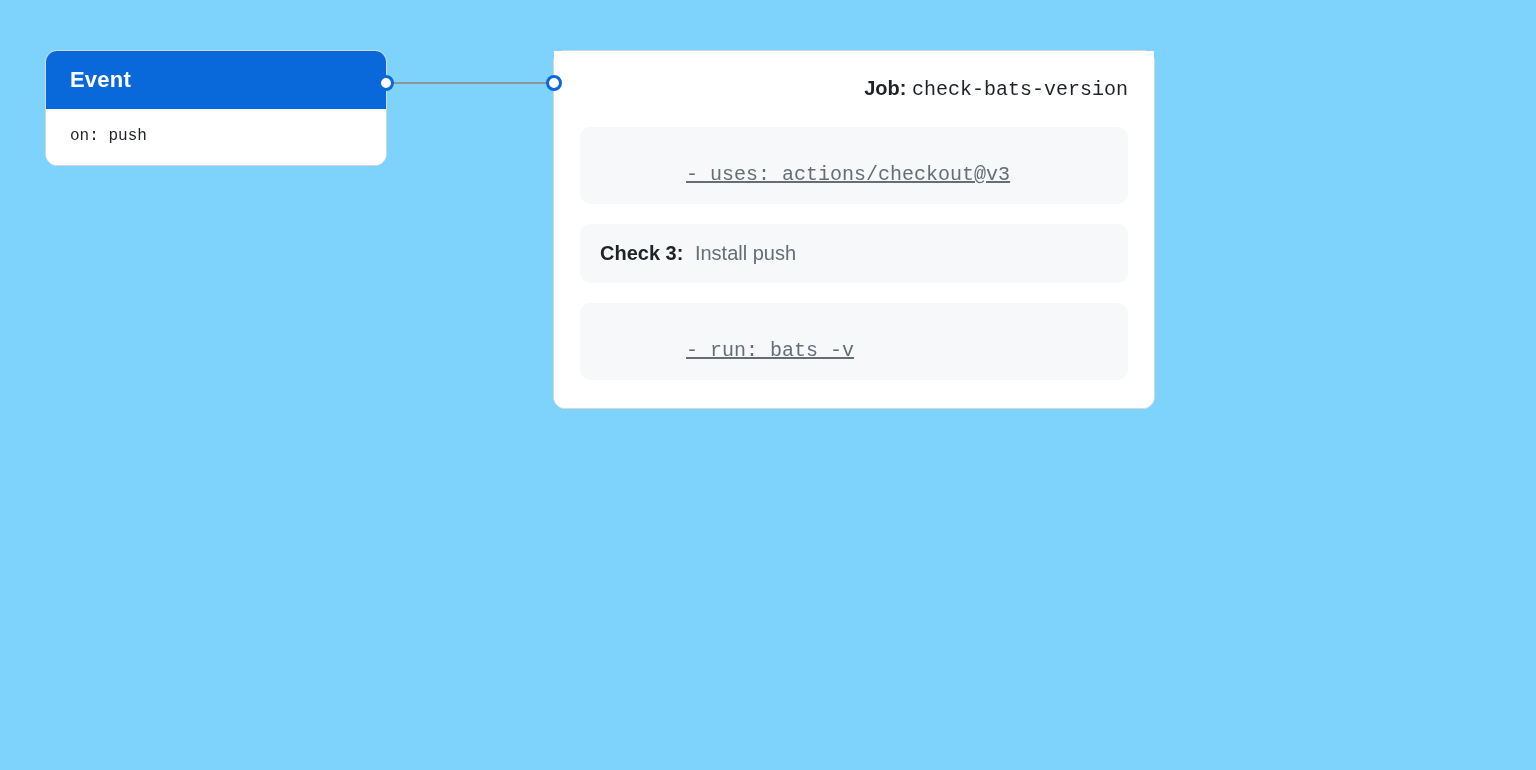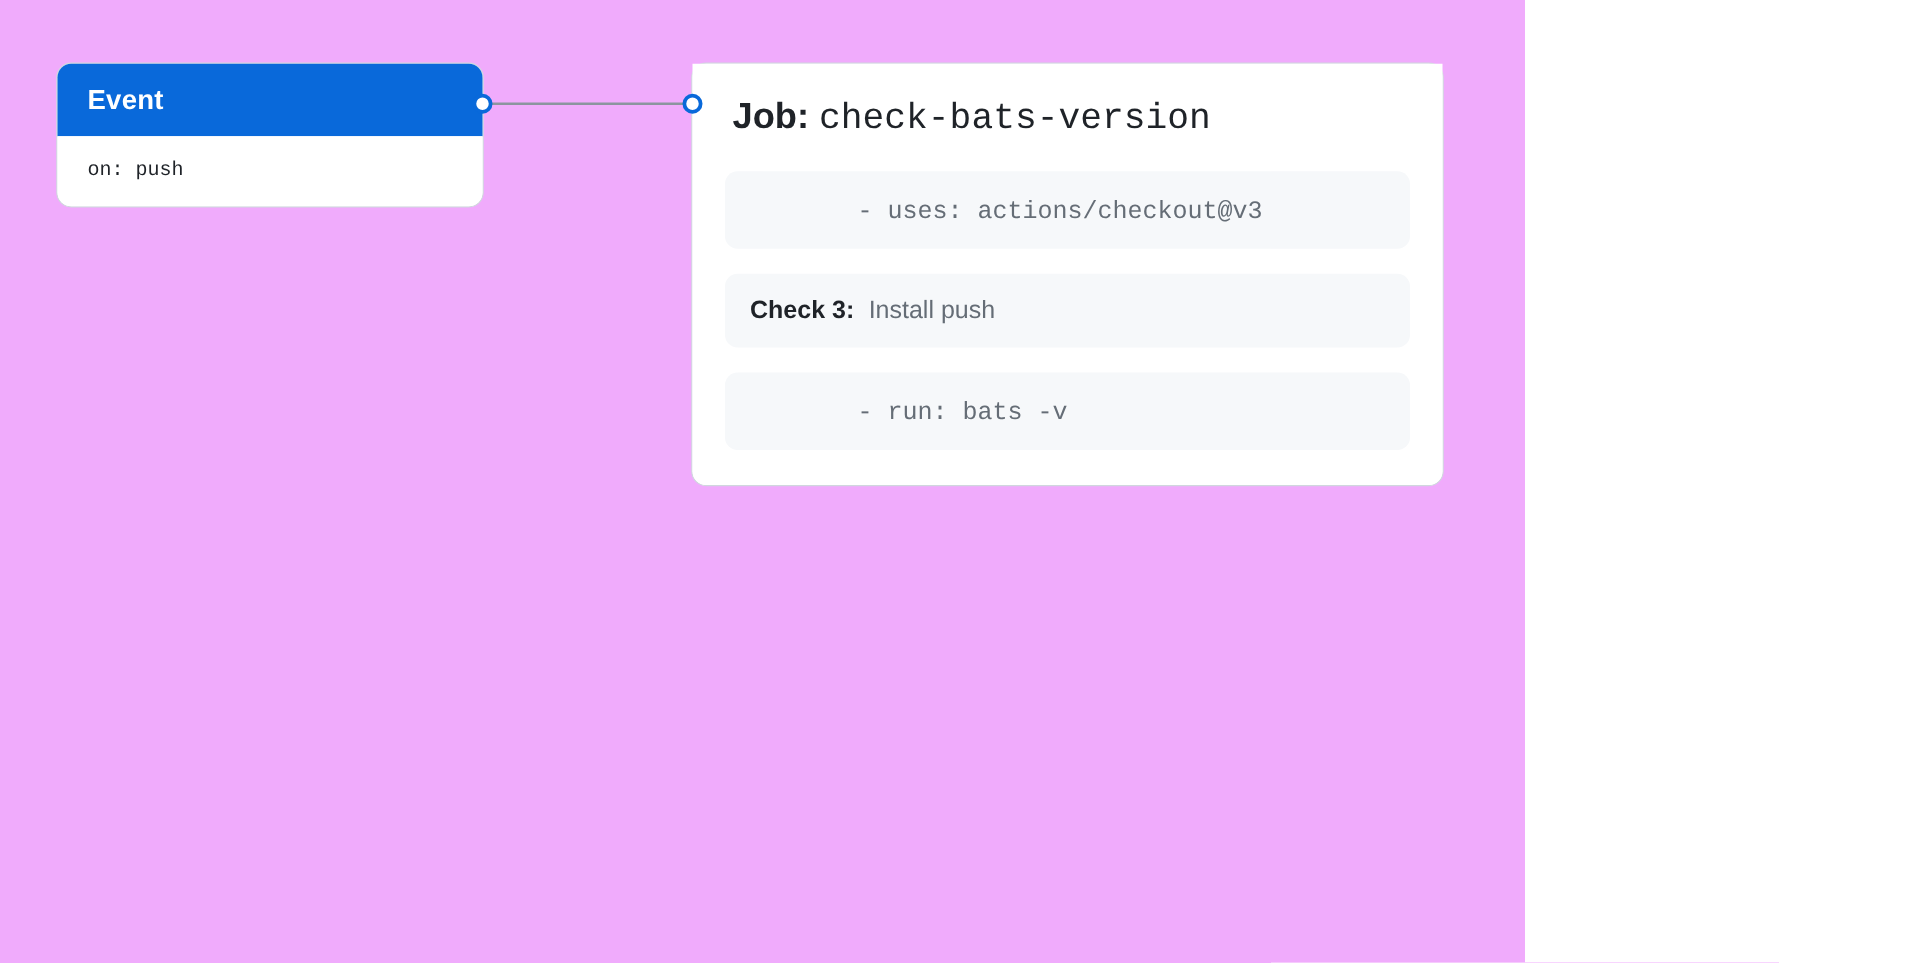--- a/index.html
+++ b/index.html
@@ -4,41 +4,41 @@
 <style>
   :root{
     --blue:#0969DA;
     --text:#1F2328;
     --muted:#656D76;
     --border:#D0D7DE;
     --bg:#F6F8FA;
     --step-bg:#F6F8FA;
   }
   html,body{margin:0;padding:0;width:1536px;height:770px;font-family:-apple-system,BlinkMacSystemFont,"Segoe UI",Helvetica,Arial,sans-serif;color:var(--text);}
-  .canvas{position:relative;width:1220px;height:770px;background:#f0abfc;box-sizing:border-box;}
+  .canvas{position:relative;width:1536px;height:770px;background:#7dd3fc;box-sizing:border-box;}
   .card{position:absolute;background:#fff;border:1px solid var(--border);border-radius:12px;overflow:visible;}
   .card .body{background:#fff;}
   .header{background:var(--blue);color:#fff;border-top-left-radius:11px;border-top-right-radius:11px;padding:16px 24px;font-size:22px;font-weight:600;letter-spacing:.2px;}
   .header .mono{font-family:"SFMono-Regular",Consolas,"Liberation Mono",Menlo,monospace;font-weight:400;}
   
   .event-card{left:45px;top:50px;width:340px;}
   .event-body{padding:18px 24px 20px 24px;font-size:16px;font-family:"SFMono-Regular",Consolas,"Liberation Mono",Menlo,monospace;}
   .event-body{border-bottom-left-radius:11px;border-bottom-right-radius:11px;}
   
   .runner-card{left:553px;top:50px;width:600px;}
   .runner-body{padding:24px 26px 28px 26px;border-bottom-left-radius:11px;border-bottom-right-radius:11px;}
-  .job-title{font-size:29px;margin:2px 0 26px 6px;}
+  .job-title{font-size:20px;margin:2px 0 26px 6px;text-align:right;}
   .job-title .label{font-weight:700;}
   .job-title .mono{font-family:"SFMono-Regular",Consolas,"Liberation Mono",Menlo,monospace;}
   .steps{display:flex;flex-direction:column;gap:20px;}
   .step{background:var(--step-bg);border-radius:10px;padding:18px 20px 18px 20px;}
   .step-row{font-size:20px;}
   .step-row .step-label{font-weight:600;color:var(--text);margin-right:6px;}
   .step-row .step-name{color:var(--muted);}
-  .step-detail{margin-top:3px;padding-left:86px;font-size:20px;color:var(--muted);font-family:"SFMono-Regular",Consolas,"Liberation Mono",Menlo,monospace;}
+  .step-detail{margin-top:18px;padding-left:86px;font-size:20px;color:var(--muted);font-family:"SFMono-Regular",Consolas,"Liberation Mono",Menlo,monospace;text-decoration:underline;}
   
   .connector-line{position:absolute;top:82px;left:385px;width:168px;height:0;border-top:2.5px solid #8C959F;z-index:0;}
   .connector-dot{position:absolute;width:16px;height:16px;border-radius:50%;background:#fff;border:3px solid var(--blue);box-sizing:border-box;z-index:3;top:75px;}
   .dot-left{left:378px;}
   .dot-right{left:546px;}
   
   .card{z-index:2;}
 </style>
 </head>
 <body>

